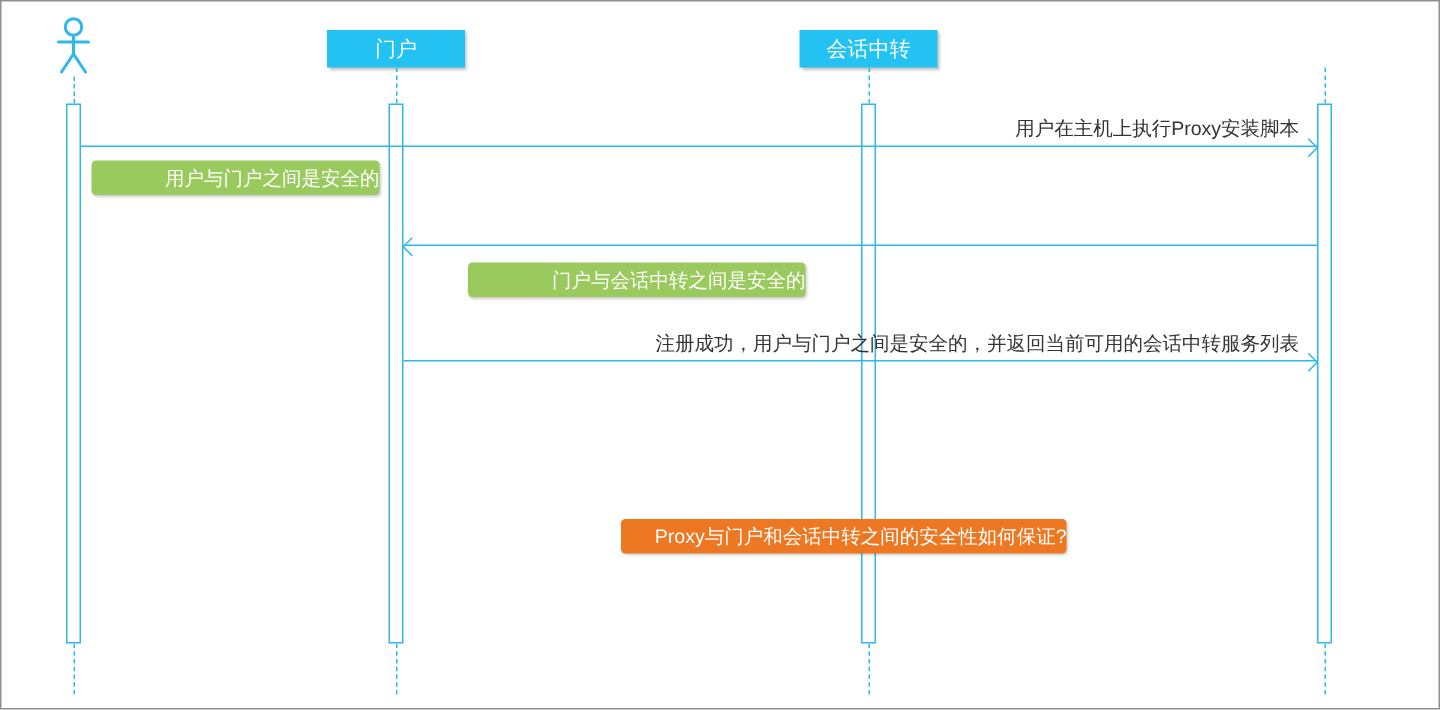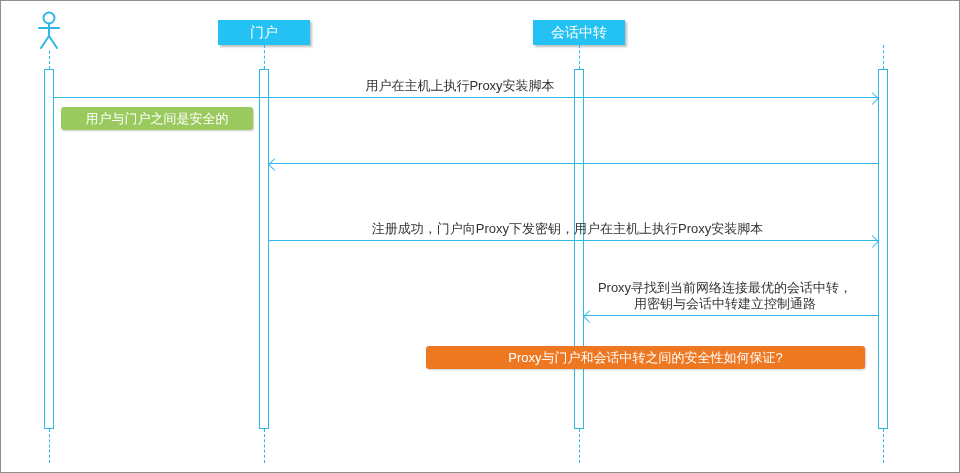--- a/index.html
+++ b/index.html
@@ -52,21 +52,21 @@
     position:absolute;
     width:10px;
     background:#ffffff;
     border:1px solid var(--accent);
     z-index:2;
   }
   
   .message{position:absolute;z-index:2;}
   .msg-label{
     position:absolute;left:0;right:12px;bottom:4px;
-    text-align:center;
+    text-align:right;
     font-size:13px;
     color:var(--text);
     line-height:16px;
     white-space:pre-line;
   }
   .msg-line{
     position:absolute;left:0;right:0;bottom:0;height:0;
     border-bottom:1px solid var(--accent);
   }
   .msg-arrow{
@@ -83,21 +83,21 @@
     left:1px;
     border-top:1.5px solid var(--accent);
     border-left:1.5px solid var(--accent);
     transform:rotate(-45deg);
   }
   
   .note{
     position:absolute;
     height:23px;
     line-height:23px;
-    text-align:center;
+    text-align:right;
     font-size:13px;
     color:#ffffff;
     border-radius:3px;
     box-shadow:1px 1px 2px rgba(0,0,0,.2);
     z-index:3;
     white-space:nowrap;
   }
   .note.green{background:var(--green);}
   .note.orange{background:var(--orange);}
 </style>
@@ -140,29 +140,24 @@
     <span class="msg-arrow right"></span>
   </div>
 
   <div class="note green" style="left:60px;top:106px;width:192px;">用户与门户之间是安全的</div>
 
   <div class="message" style="left:268px;top:137px;width:609px;height:26px;">
     <div class="msg-line"></div>
     <span class="msg-arrow left"></span>
   </div>
 
+  <div class="note green" style="left:311px;top:174px;width:225px;">门户与会话中转之间是安全的</div>
 
   <div class="message" style="left:268px;top:214px;width:609px;height:26px;">
-    <div class="msg-label">注册成功，门户向Proxy下发密钥，用户在主机上执行Proxy安装脚本</div>
+    <div class="msg-label">注册成功，用户与门户之间是安全的，并返回当前可用的会话中转服务列表</div>
     <div class="msg-line"></div>
     <span class="msg-arrow right"></span>
   </div>
 
-  <div class="message" style="left:583px;top:273px;width:294px;height:42px;">
-    <div class="msg-label">Proxy寻找到当前网络连接最优的会话中转，
-用密钥与会话中转建立控制通路</div>
-    <div class="msg-line"></div>
-    <span class="msg-arrow left"></span>
-  </div>
 
-  <div class="note orange" style="left:425px;top:345px;width:439px;">Proxy与门户和会话中转之间的安全性如何保证?</div>
+  <div class="note orange" style="left:413px;top:345px;width:297px;">Proxy与门户和会话中转之间的安全性如何保证?</div>
 
 </div>
 
 </body></html>

